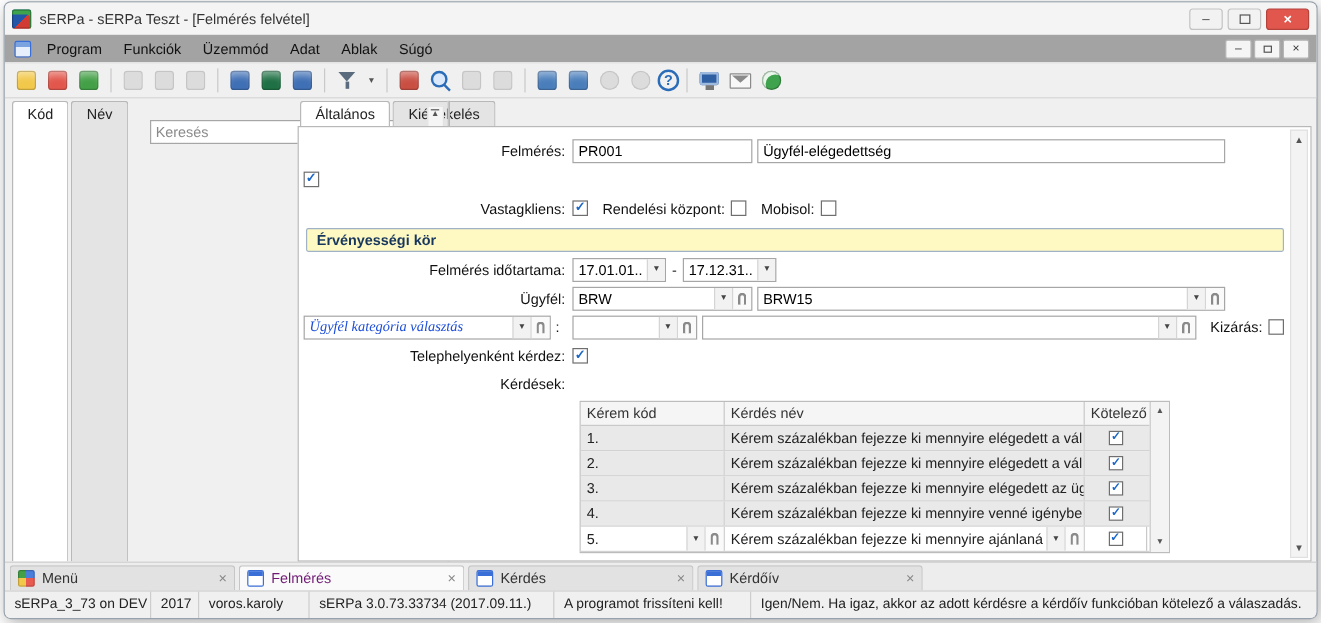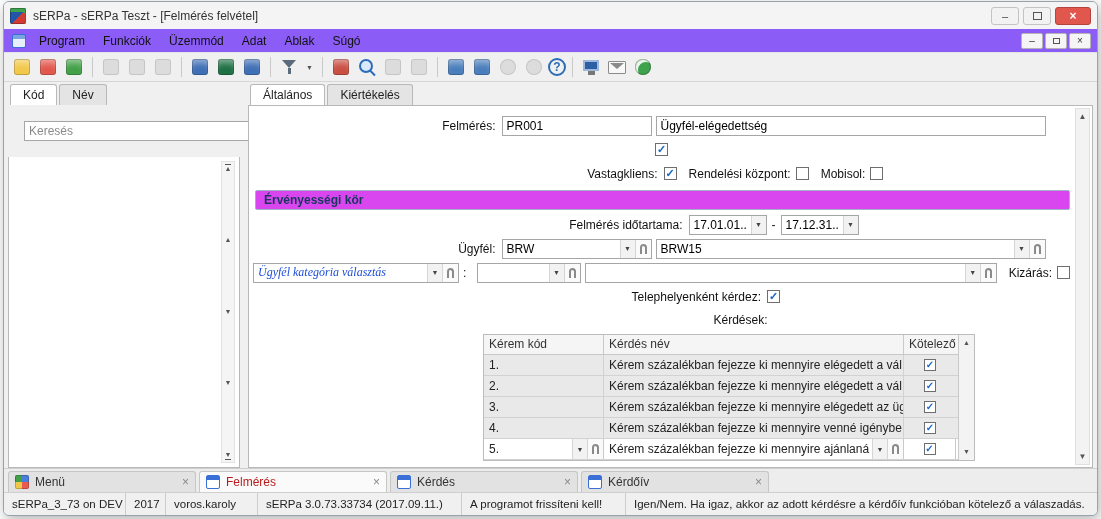--- a/index.html
+++ b/index.html
@@ -17,21 +17,21 @@
     box-shadow:inset 0 0 0 1px rgba(0,0,0,.25), inset -2px 5px 0 -1px #3fa34d;}
   .title-text{font-size:12px;color:#333;white-space:nowrap;}
   .win-btns{margin-left:auto;display:flex;gap:4px;align-items:center;}
   .win-btn{width:28px;height:18px;display:flex;align-items:center;justify-content:center;
     font-size:11px;color:#444;background:#f2f2f2;border:1px solid #c3c3c3;border-radius:3px;}
   .win-btn.close{width:36px;background:#e1574e;border-color:#b5433c;color:#fff;font-size:12px;font-weight:bold;}
   .box-glyph{width:9px;height:8px;border:1px solid #555;display:inline-block;}
   .box-glyph.small{width:7px;height:6px;}
 
   
-  .menubar{height:23px;display:flex;align-items:center;padding:0 4px;flex:none;background:#8b5cf6;}
+  .menubar{height:23px;display:flex;align-items:center;padding:0 4px;flex:none;background:#a3a3a3;}
   .child-icon{width:14px;height:14px;margin:0 4px;border-radius:2px;flex:none;
     background:linear-gradient(180deg,#7aa3e0 0 4px,#e8effc 4px);border:1px solid #3a6fd8;}
   .menu-items{display:flex;align-items:center;}
   .menu-item{padding:3px 9px;font-size:12px;color:#111;cursor:default;}
   .mdi-btns{margin-left:auto;display:flex;gap:2px;padding-right:2px;}
   .mdi-btn{width:22px;height:16px;border:1px solid #b5b5b5;background:#f5f5f5;border-radius:2px;
     display:flex;align-items:center;justify-content:center;font-size:10px;color:#333;}
 
   
   .toolbar{height:30px;display:flex;align-items:center;padding:0 6px;gap:2px;flex:none;
@@ -62,21 +62,21 @@
     border-left:7px solid transparent;border-right:7px solid transparent;border-top:6px solid #8a8a8a;}
   .k-monitor::before{width:16px;height:11px;background:#2f5fa3;border-radius:2px;
     box-shadow:inset 0 0 0 2px #9db9dd;}
   .k-monitor::after{content:"";width:7px;height:4px;background:#777;}
   .k-phone::before{border-radius:50%;background:#3fa34d;box-shadow:inset 0 0 0 1px rgba(0,0,0,.25),
     inset 3px 3px 0 0 #e9f7ea;}
 
   
   .content{flex:1;display:flex;align-items:stretch;padding:2px 4px 0 4px;gap:8px;min-height:0;}
 
-  .left-panel{width:232px;display:flex;flex-direction:column;flex:none;}
+  .left-panel{width:232px;display:flex;flex-direction:row;flex:none;}
   .panel-tabs{display:flex;padding-left:2px;flex:none;}
   .tab{padding:3px 12px;font-size:12px;background:#e4e4e4;border:1px solid #b8b8b8;border-bottom:none;
     border-radius:3px 3px 0 0;margin-right:2px;color:#222;}
   .tab.active{background:#fff;}
   .lp-search{margin:16px;width:100%;height:20px;border:1px solid #a6a6a6;padding:0 4px;flex:none;
     font:12px "Liberation Sans",sans-serif;}
   .lp-search::placeholder{color:#8a8a8a;}
   .lp-list{flex:1;background:#fff;border:1px solid #b8b8b8;border-top:none;position:relative;min-height:0;}
   .scroll-strip{position:absolute;top:4px;right:4px;bottom:4px;width:14px;background:#f5f5f5;
     border:1px solid #e2e2e2;display:flex;flex-direction:column;align-items:center;
@@ -87,32 +87,32 @@
 
   .main-panel{flex:1;display:flex;flex-direction:column;min-width:0;}
   .mp-body{flex:1;background:#fff;border:1px solid #b8b8b8;position:relative;min-height:0;
     padding:6px 22px 0 4px;overflow:hidden;}
   .mp-scroll{position:absolute;top:2px;right:2px;bottom:2px;width:15px;background:#f3f3f3;
     border:1px solid #e0e0e0;display:flex;flex-direction:column;align-items:center;
     justify-content:space-between;padding:2px 0;font-size:8px;color:#555;}
   .sc-btn{display:block;line-height:1.4;}
 
   
-  .f-row{display:flex;align-items:center;margin:3px 0;min-height:21px;justify-content:center;}
+  .f-row{display:flex;align-items:center;margin:3px 0;min-height:21px;}
   .f-row.top{align-items:flex-start;}
   .f-label{width:224px;text-align:right;padding-right:6px;flex:none;color:#111;}
   .f-row.top .f-label{padding-top:3px;}
   .inline-label{margin:0 5px 0 12px;color:#111;}
   .txt{height:20px;border:1px solid #a6a6a6;background:#fff;padding:0 4px;
     font:12px "Liberation Sans",sans-serif;color:#000;}
   .cb{width:13px;height:13px;border:1px solid #6e6e6e;background:#fff;display:inline-flex;
     align-items:center;justify-content:center;font-size:11px;line-height:1;color:#1a66c9;
     font-weight:bold;flex:none;}
   .cb.small{width:12px;height:12px;font-size:10px;}
-  .section-band{margin:6px 0 4px 2px;height:20px;background:#d946ef;border:1px solid #9fb2c6;
+  .section-band{margin:6px 0 4px 2px;height:20px;background:#fef9c3;border:1px solid #9fb2c6;
     display:flex;align-items:center;padding:0 8px;font-weight:bold;color:#17365d;border-radius:2px;}
   .combo{display:inline-flex;align-items:stretch;height:20px;border:1px solid #a6a6a6;background:#fff;overflow:hidden;}
   .combo-text{flex:1;display:flex;align-items:center;padding:0 4px;white-space:nowrap;overflow:hidden;color:#000;}
   .combo-text.placeholder{color:#1d4ed8;font-style:italic;font-family:Liberation Serif, serif;}
   .cmb-btn{width:15px;display:flex;align-items:center;justify-content:center;font-size:7px;color:#444;
     border-left:1px solid #d5d5d5;background:#f2f2f2;flex:none;}
   .clip-btn{width:16px;display:flex;align-items:center;justify-content:center;
     border-left:1px solid #d5d5d5;background:#fafafa;flex:none;}
   .clip{width:7px;height:10px;border:2px solid #8a8a8a;border-bottom:none;border-radius:4px 4px 0 0;}
   .dash{margin:0 5px;}
@@ -135,21 +135,21 @@
   .g-scroll{width:16px;background:#f3f3f3;border-left:1px solid #c9c9c9;display:flex;
     flex-direction:column;align-items:center;justify-content:space-between;padding:3px 0;
     font-size:7px;color:#555;flex:none;}
 
   
   .doc-tabs{height:24px;display:flex;align-items:stretch;background:#ededed;
     border-top:1px solid #cfcfcf;padding:2px 0 0 4px;gap:3px;flex:none;}
   .doc-tab{width:188px;display:flex;align-items:center;gap:6px;padding:0 6px;background:#e2e2e2;
     border:1px solid #c6c6c6;border-bottom:none;border-radius:3px 3px 0 0;font-size:12px;color:#333;}
   .doc-tab.active{background:#fafafa;}
-  .doc-tab.active .dt-label{color:#b91c1c;}
+  .doc-tab.active .dt-label{color:#701a75;}
   .dt-icon{width:14px;height:14px;border-radius:2px;flex:none;}
   .icon-menu{background:conic-gradient(#4a7edb 0 25%,#e85b50 0 50%,#f2c84b 0 75%,#43a047 0);
     box-shadow:inset 0 0 0 1px rgba(0,0,0,.2);}
   .icon-form{background:linear-gradient(#3a6fd8 0 4px,#fff 4px);border:1px solid #3a6fd8;}
   .dt-label{white-space:nowrap;overflow:hidden;}
   .dt-close{margin-left:auto;color:#888;font-size:12px;line-height:1;}
 
   
   .statusbar{height:23px;display:flex;align-items:stretch;background:#f0f0f0;
     border-top:1px solid #cfcfcf;font-size:11.5px;color:#222;flex:none;}

